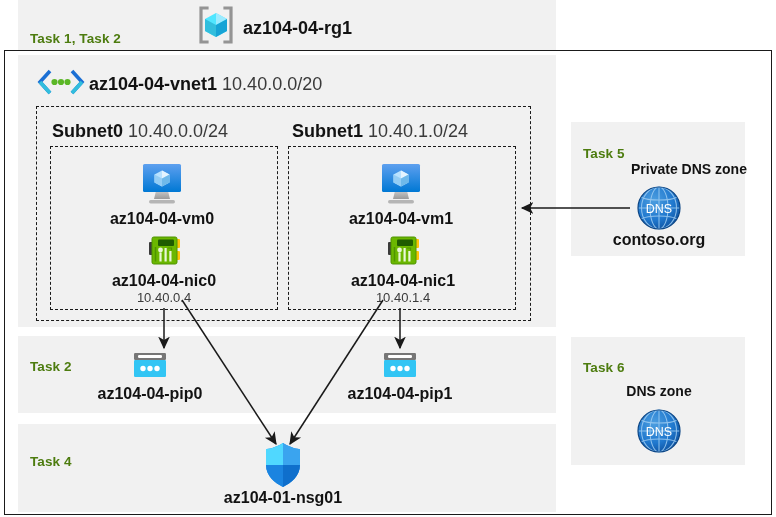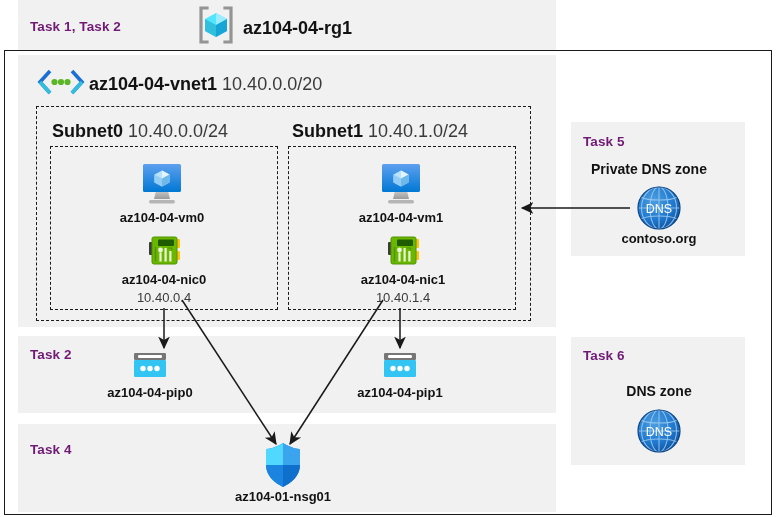--- a/index.html
+++ b/index.html
@@ -10,30 +10,30 @@
   }
   #stage{position:absolute;left:0;top:0;width:776px;height:517px;}
 
   
   .panel-gray{position:absolute;background:#f1f1f1;}
   .rg-border{position:absolute;border:1.6px solid #1a1a1a;box-sizing:border-box;background:transparent;}
   .dashed{position:absolute;border:1.6px dashed #1a1a1a;box-sizing:border-box;background:transparent;}
 
   
   .task-label{
-    position:absolute;color:#701a75;font-weight:bold;font-size:13.5px;
-    letter-spacing:.1px;white-space:nowrap;
+    position:absolute;color:#4d7c0f;font-weight:bold;font-size:13.5px;
+    letter-spacing:.1px;white-space:nowrap;margin-top:12px;
   }
   .title-bold{
     position:absolute;color:#121212;font-weight:bold;font-size:18px;white-space:nowrap;
   }
   .net-name{color:#121212;font-weight:bold;}
   .net-cidr{color:#3a3a3a;font-weight:normal;}
   .node-label{
-    position:absolute;color:#121212;font-weight:bold;font-size:13px;
+    position:absolute;color:#121212;font-weight:bold;font-size:16px;
     white-space:nowrap;text-align:center;transform:translateX(-50%);
   }
   .node-sub{
     position:absolute;color:#3a3a3a;font-weight:normal;font-size:13px;
     white-space:nowrap;text-align:center;transform:translateX(-50%);
   }
   .hdr-center{
     position:absolute;color:#121212;font-weight:bold;font-size:14px;
     white-space:nowrap;text-align:center;transform:translateX(-50%);
   }
@@ -218,21 +218,21 @@
       <path d="M21 2 C13 7 6 8 4 8 L4 24 L21 24 Z" fill="#50d8ff"></path>
       <path d="M21 2 C29 7 36 8 38 8 L38 24 L21 24 Z" fill="#3aa4ef"></path>
       <path d="M4 24 L21 24 L21 46 C13 42 4 35 4 24 Z" fill="#1b84e0"></path>
       <path d="M21 24 L38 24 C38 35 29 42 21 46 Z" fill="#0f6fcc"></path>
     </svg>
   </div>
   <div class="node-label" style="left:283px;top:489px;">az104-01-nsg01</div>
 
   <div class="panel-gray" style="left:571px;top:122px;width:174px;height:134px;"></div>
   <div class="task-label" style="left:583px;top:134px;">Task 5</div>
-  <div class="hdr-center" style="left:649px;top:161px;">Private DNS zone</div>
+  <div class="hdr-center" style="left:689px;top:161px;">Private DNS zone</div>
 
   <div class="icon" style="left:634px;top:183px;">
     <svg width="50" height="50" viewBox="0 0 50 50">
       <defs>
         <radialGradient id="dnsg5" cx="38%" cy="32%" r="75%">
           <stop offset="0%" stop-color="#4c9ee0"></stop>
           <stop offset="62%" stop-color="#2078ce"></stop>
           <stop offset="100%" stop-color="#0d4f9c"></stop>
         </radialGradient>
       </defs>

